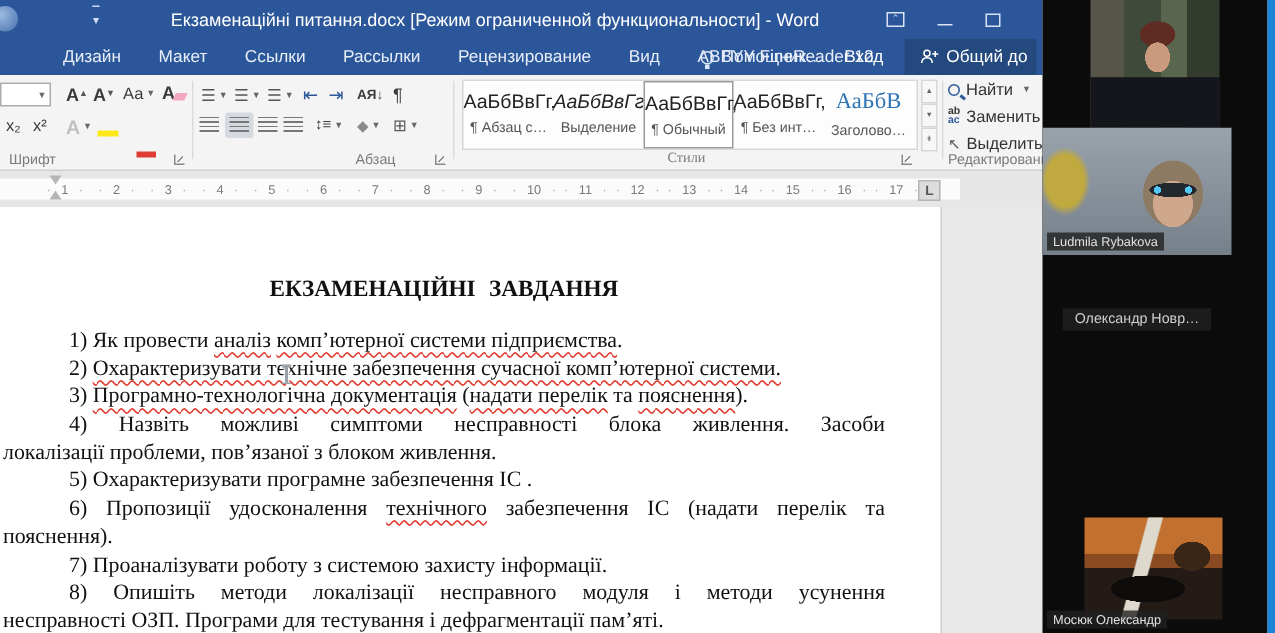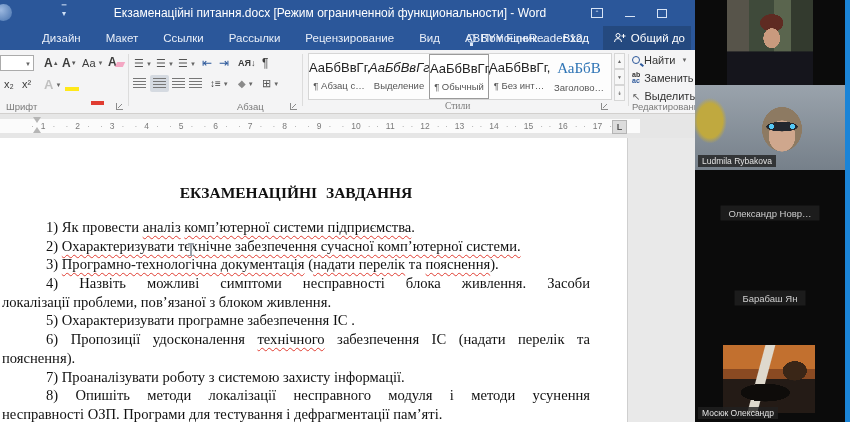--- a/index.html
+++ b/index.html
@@ -91,21 +91,21 @@
   .dline { height:18.7px; line-height:18.7px; white-space:nowrap; }
   .dline.ind { text-indent:44px; }
   .dline.just { white-space:normal; text-align:justify; text-align-last:justify; }
   .wavy { text-decoration:underline; text-decoration-style:wavy; text-decoration-color:#e03c31; text-decoration-thickness:1px; text-underline-offset:2.5px; }
   .ibeam { position:absolute; left:220px; top:106px; width:2px; height:11px; background:#9aa0a8; box-shadow:0 0 0 1px rgba(255,255,255,.8); }
   .ibeam::before, .ibeam::after { content:""; position:absolute; left:-2px; width:6px; height:1.5px; background:#9aa0a8; }
   .ibeam::before { top:-1px; } .ibeam::after { bottom:-1px; }
 
   
   #panel { position:absolute; left:695px; top:0; width:150px; height:422px; background:#0b0b0b; }
-  .tile { position:absolute; left:0; width:150px; overflow:hidden; }
+  .tile { position:absolute; left:0; width:126px; overflow:hidden; }
   .t1 { top:0; height:85px; } .t2 { top:85px; height:85px; } .t3 { top:170px; height:85px; }
   .t4 { top:255px; height:85px; } .t5 { top:340px; height:82px; }
   .vid1 { position:absolute; left:32px; top:0; width:86px; height:85px;
     background:
       radial-gradient(ellipse 15px 18px at 52% 45%, #c99a7e 0 55%, rgba(201,154,126,0) 56%),
       radial-gradient(ellipse 20px 15px at 52% 27%, #5f2b22 0 58%, rgba(95,43,34,0) 59%),
       linear-gradient(180deg, rgba(0,0,0,0) 60%, #15151c 61%),
       linear-gradient(90deg, #57544a 0 26%, #3f4a3a 26% 55%, #5a654e 55% 75%, #333a2e 75%); }
   .vid2 { position:absolute; left:0; top:0; width:150px; height:85px;
     background:
@@ -351,23 +351,20 @@
     <div class="tile t1">
       <div class="vid1"></div>
     </div>
     <div class="tile t2">
       <div class="vid2"></div>
       <span class="vname bl">Ludmila Rybakova</span>
     </div>
     <div class="tile t3">
       <span class="vname center">Олександр  Новр…</span>
     </div>
-    <div class="tile t4">
-      <span class="vname center">Барабаш Ян</span>
-    </div>
     <div class="tile t5">
       <div class="vid5"></div>
       <span class="vname bl">Мосюк Олександр</span>
     </div>
   </div>
 
   <div class="bluestripe"></div>
 </div>
 
 </body></html>

